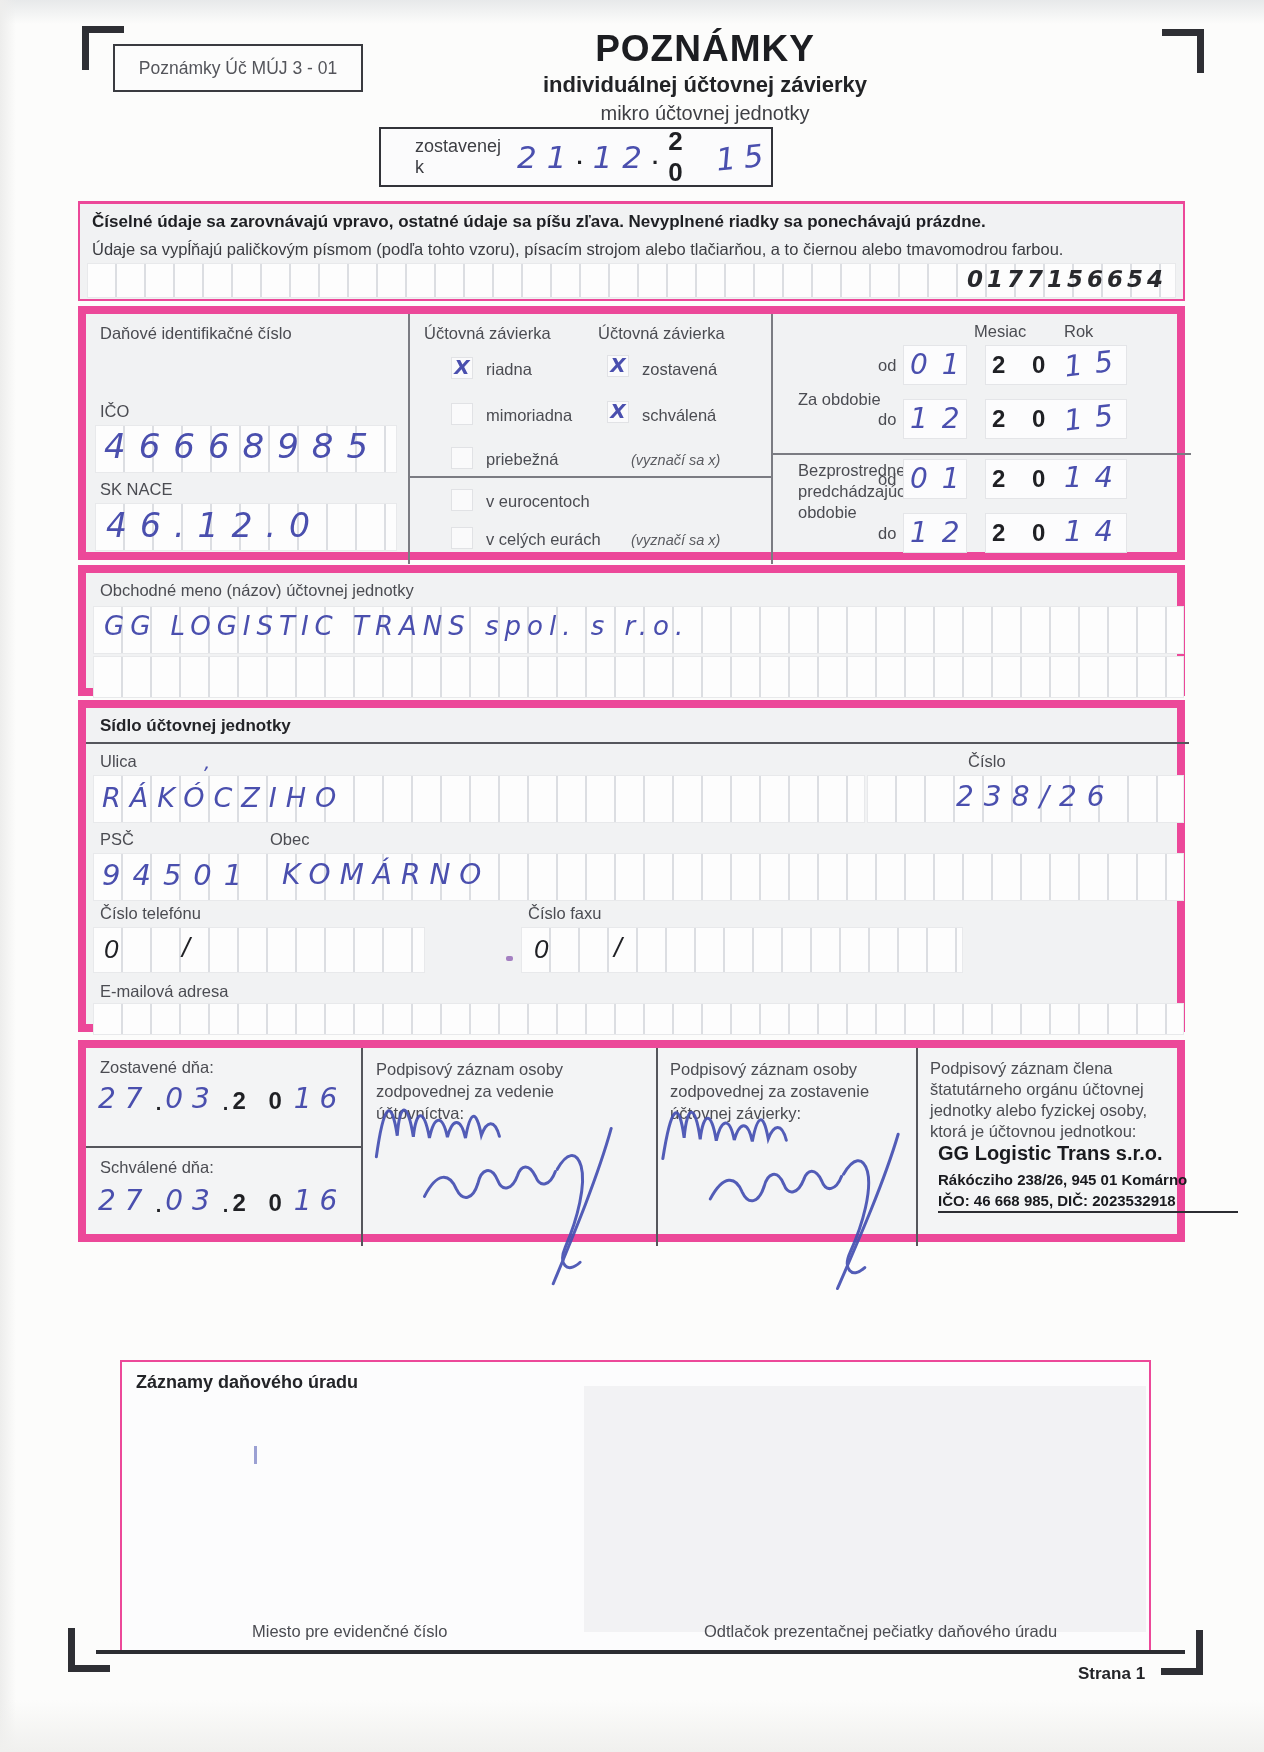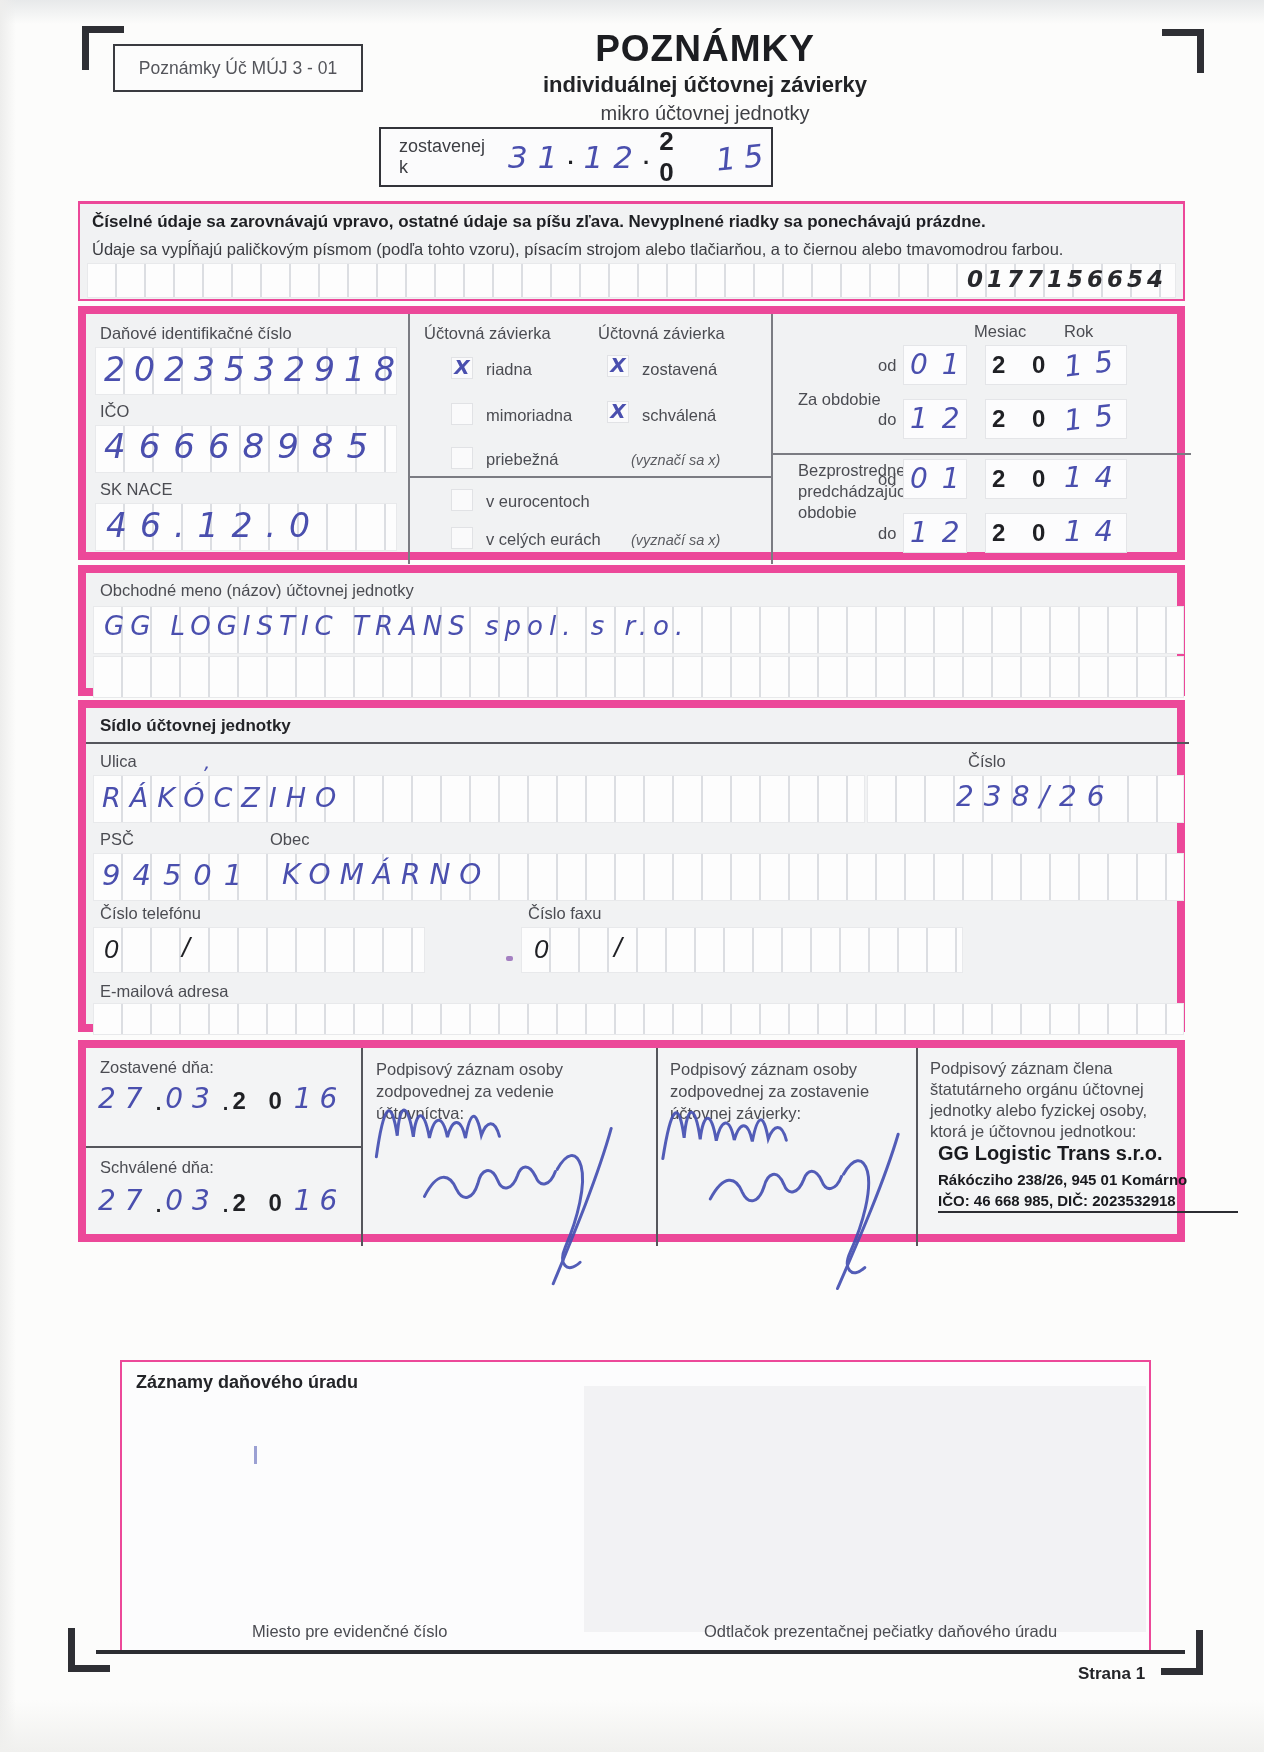--- a/index.html
+++ b/index.html
@@ -48,22 +48,22 @@
 
 <div class="abs" style="left:113px;top:44px;width:246px;height:44px;border:2px solid #3a3b40;background:#fcfcfc;display:flex;align-items:center;justify-content:center;">
   <span style="color:#54555b;font-size:17.5px;">Poznámky Úč MÚJ 3 - 01</span>
 </div>
 <div class="abs" style="left:420px;top:28px;width:570px;text-align:center;">
   <div style="font-size:37px;font-weight:bold;color:#1c1d21;letter-spacing:1px;">POZNÁMKY</div>
   <div style="font-size:22px;font-weight:bold;color:#222326;margin-top:2px;">individuálnej účtovnej závierky</div>
   <div style="font-size:20px;color:#3e3f44;margin-top:4px;">mikro účtovnej jednotky</div>
 </div>
 <div class="abs" style="left:379px;top:127px;width:390px;height:56px;border:2.5px solid #323339;background:#fbfbfc;display:flex;align-items:center;">
-  <span style="font-size:18px;color:#3d3e43;margin-left:18px;">zostavenej k</span>
-  <span class="hw" style="font-size:31px;margin-left:16px;letter-spacing:10px;">31</span>
+  <span style="font-size:18px;color:#3d3e43;margin-left:34px;">zostavenej k</span>
+  <span class="hw" style="font-size:31px;margin-left:16px;letter-spacing:10px;">21</span>
   <span class="sep" style="font-size:22px;">.</span>
   <span class="hw" style="font-size:31px;margin-left:10px;letter-spacing:10px;">12</span>
   <span class="sep" style="font-size:22px;">.</span>
   <span class="printed" style="font-size:26px;font-weight:bold;margin-left:10px;letter-spacing:6px;">2 0</span>
   <span class="hw" style="font-size:31px;margin-left:6px;letter-spacing:8px;transform:rotate(-6deg);display:inline-block;">15</span>
 </div>
 
 <div class="box" style="left:78px;top:201px;width:1107px;height:100px;border-width:3px 2px 2px 2px;">
   <div style="position:absolute;left:12px;top:8px;font-size:17px;font-weight:bold;color:#1e1f23;">Číselné údaje sa zarovnávajú vpravo, ostatné údaje sa píšu zľava. Nevyplnené riadky sa ponechávajú prázdne.</div>
   <div style="position:absolute;left:12px;top:36px;font-size:16.5px;color:#3b3c41;">Údaje sa vypĺňajú paličkovým písmom (podľa tohto vzoru), písacím strojom alebo tlačiarňou, a to čiernou alebo tmavomodrou farbou.</div>
@@ -72,23 +72,20 @@
   </div>
 </div>
 
 <div class="box" style="left:78px;top:306px;width:1107px;height:254px;">
   <div class="vline" style="left:322px;top:0;height:250px;"></div>
   <div class="vline" style="left:685px;top:0;height:250px;"></div>
   <div class="hline" style="left:322px;top:162px;width:363px;"></div>
   <div class="hline" style="left:685px;top:139px;width:420px;"></div>
 
   <div class="lbl abs" style="left:14px;top:10px;">Daňové identifikačné číslo</div>
-  <div class="abs comb" style="left:10px;top:34px;width:300px;height:46px;">
-    <span class="hw" style="position:absolute;left:8px;top:2px;font-size:33px;letter-spacing:9px;white-space:nowrap;">2023532918</span>
-  </div>
   <div class="lbl abs" style="left:14px;top:88px;">IČO</div>
   <div class="abs comb" style="left:10px;top:112px;width:300px;height:46px;">
     <span class="hw" style="position:absolute;left:8px;top:0px;font-size:34px;letter-spacing:13px;white-space:nowrap;">46668985</span>
   </div>
   <div class="lbl abs" style="left:14px;top:166px;">SK NACE</div>
   <div class="abs comb" style="left:10px;top:190px;width:300px;height:46px;">
     <span class="hw" style="position:absolute;left:10px;top:2px;font-size:33px;letter-spacing:13px;white-space:nowrap;">46.12.0</span>
   </div>
 
   <div class="lbl abs" style="left:338px;top:10px;">Účtovná závierka</div>

